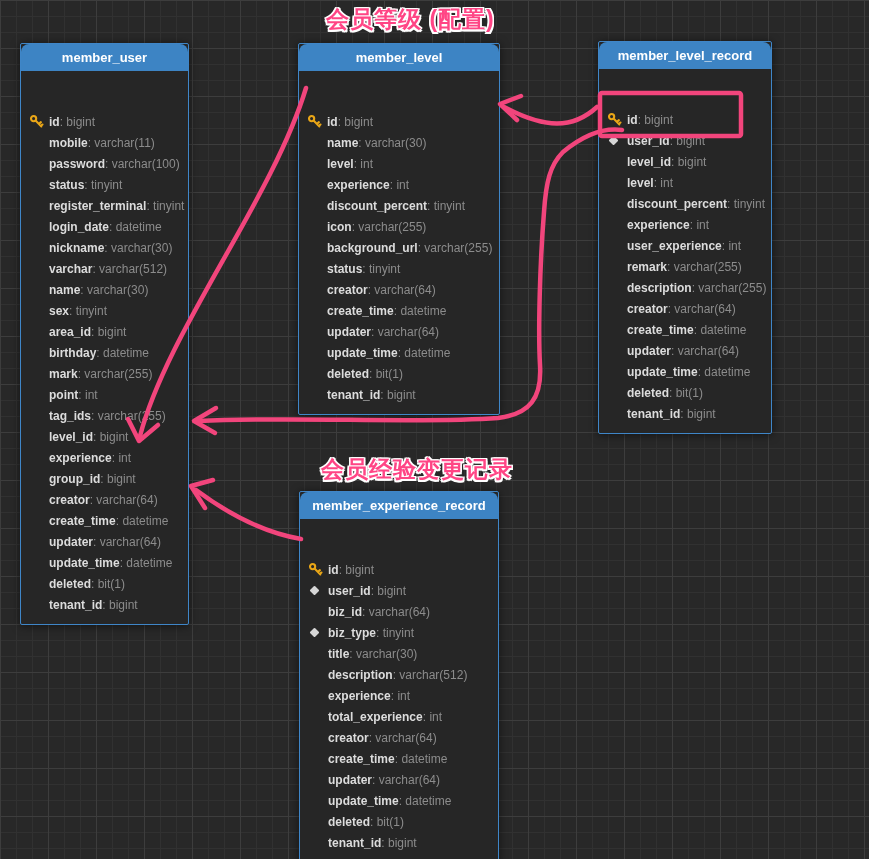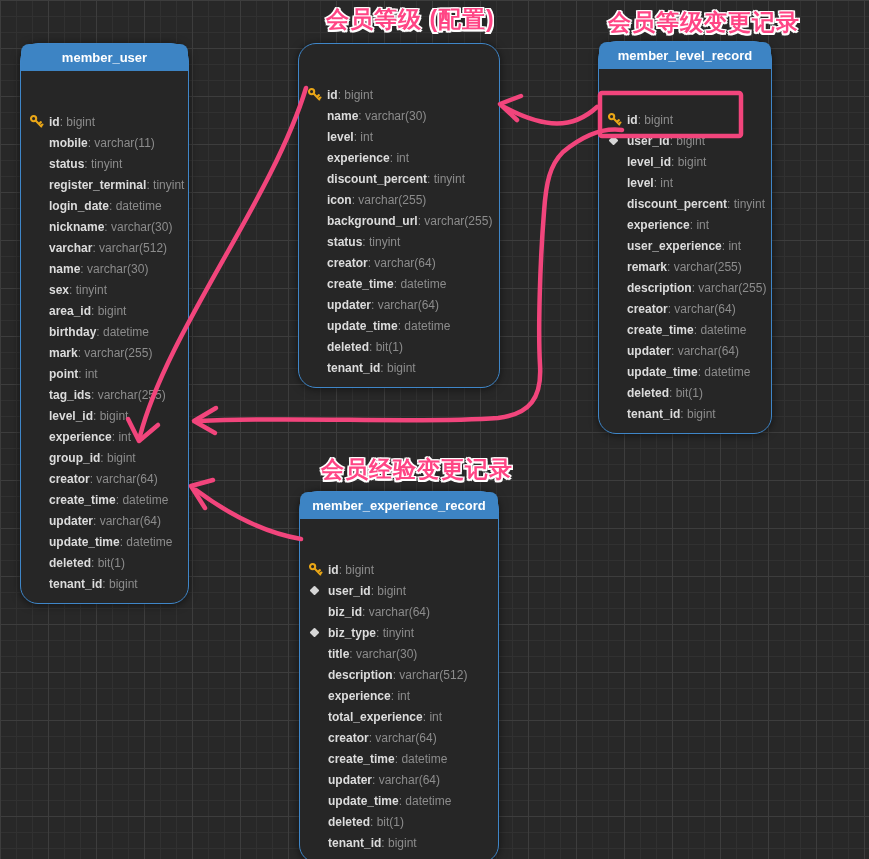--- a/index.html
+++ b/index.html
@@ -11,21 +11,21 @@
       linear-gradient(90deg,#3d3d3d 1px, transparent 1px),
       linear-gradient(#313131 1px, transparent 1px),
       linear-gradient(90deg,#313131 1px, transparent 1px);
     background-size:48px 48px,48px 48px,16px 16px,16px 16px;
     font-family:"Liberation Sans","DejaVu Sans",sans-serif;
   }
   .table-card{
     position:absolute;
     background:#262626;
     border:1.5px solid #3f86c8;
-    border-radius:18px;
+    border-radius:2px;
     box-shadow:0 1px 8px rgba(0,0,0,.55);
     z-index:1;
   }
   .table-header{
     background:#3d84c4;
     color:#ffffff;
     font-size:13px;
     font-weight:bold;
     text-align:center;
     height:27px;
@@ -54,21 +54,20 @@
     white-space:nowrap;
   }
   #annotation-layer{position:absolute;left:0;top:0;z-index:2;pointer-events:none;}
 </style>
 </head>
 <body>
 
 <div id="canvas">
 
   <div class="annotation-title" style="left:326px;top:4px;">会员等级 (配置)</div>
-  <div class="annotation-title" style="left:608px;top:7px;">会员等级变更记录</div>
   <div class="annotation-title" style="left:321px;top:454px;">会员经验变更记录</div>
 
   <div id="tables-root">
       <div class="table-card" style="left: 20px; top: 43px; width: 167px;">
         <div class="table-header">member_user</div>
         <div class="table-body">
           <div class="field-row">
             <span class="icon-cell">
               <svg width="15" height="15" viewBox="0 0 15 15">
                 <circle cx="4.6" cy="4.6" r="2.6" fill="none" stroke="#e9a617" stroke-width="2.1"></circle>
@@ -78,20 +77,25 @@
             <span class="field-name">id</span>
             <span class="field-type">: bigint</span>
           </div>
           <div class="field-row">
             <span class="icon-cell"></span>
             <span class="field-name">mobile</span>
             <span class="field-type">: varchar(11)</span>
           </div>
           <div class="field-row">
             <span class="icon-cell"></span>
+            <span class="field-name">password</span>
+            <span class="field-type">: varchar(100)</span>
+          </div>
+          <div class="field-row">
+            <span class="icon-cell"></span>
             <span class="field-name">status</span>
             <span class="field-type">: tinyint</span>
           </div>
           <div class="field-row">
             <span class="icon-cell"></span>
             <span class="field-name">register_terminal</span>
             <span class="field-type">: tinyint</span>
           </div>
           <div class="field-row">
             <span class="icon-cell"></span>
@@ -184,20 +188,21 @@
             <span class="field-type">: bit(1)</span>
           </div>
           <div class="field-row">
             <span class="icon-cell"></span>
             <span class="field-name">tenant_id</span>
             <span class="field-type">: bigint</span>
           </div>
         </div>
       </div>
       <div class="table-card" style="left: 298px; top: 43px; width: 200px;">
+        <div class="table-header">member_level</div>
         <div class="table-body">
           <div class="field-row">
             <span class="icon-cell">
               <svg width="15" height="15" viewBox="0 0 15 15">
                 <circle cx="4.6" cy="4.6" r="2.6" fill="none" stroke="#e9a617" stroke-width="2.1"></circle>
                 <path d="M6.8 6.8 L12.4 12.4 M9.9 9.9 L11.9 8.1 M11.9 11.9 L13.5 10.5" stroke="#e9a617" stroke-width="2.1" stroke-linecap="round"></path>
               </svg>
             </span>
             <span class="field-name">id</span>
             <span class="field-type">: bigint</span>

